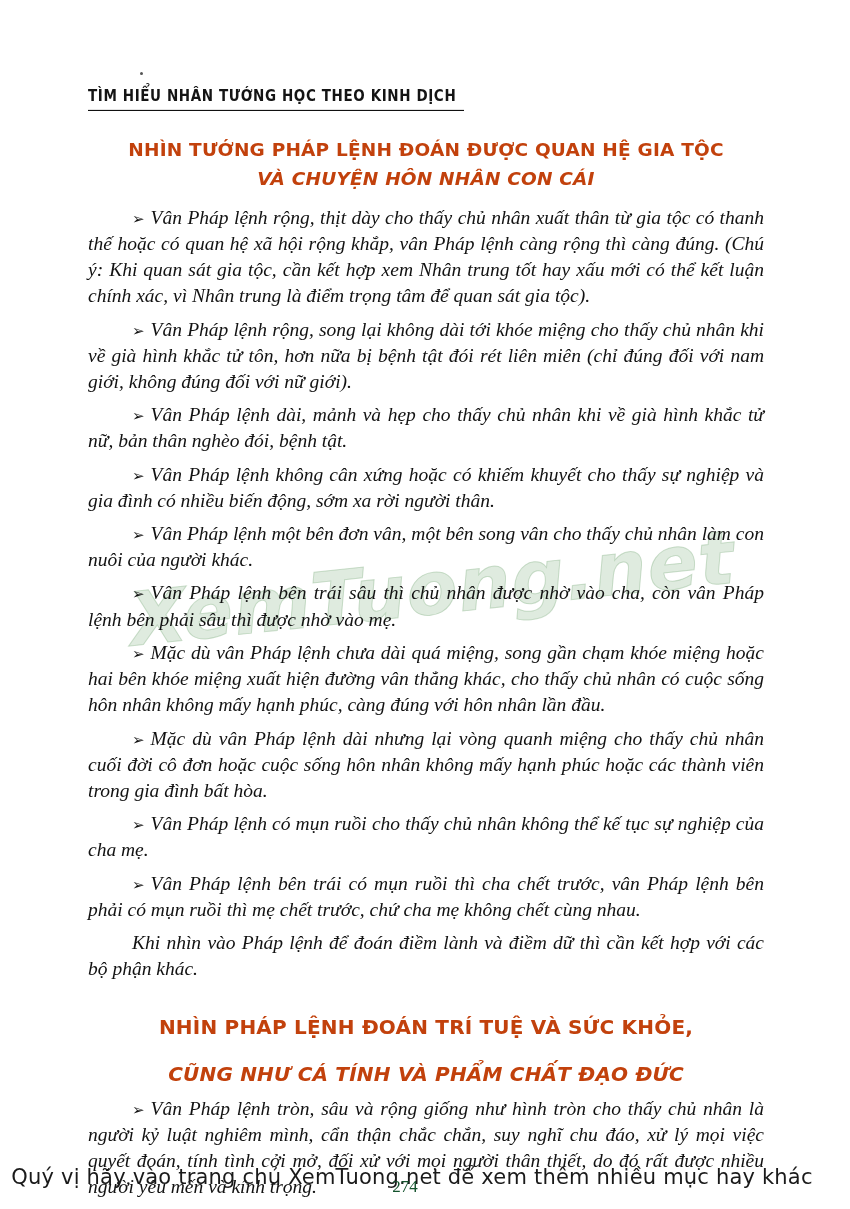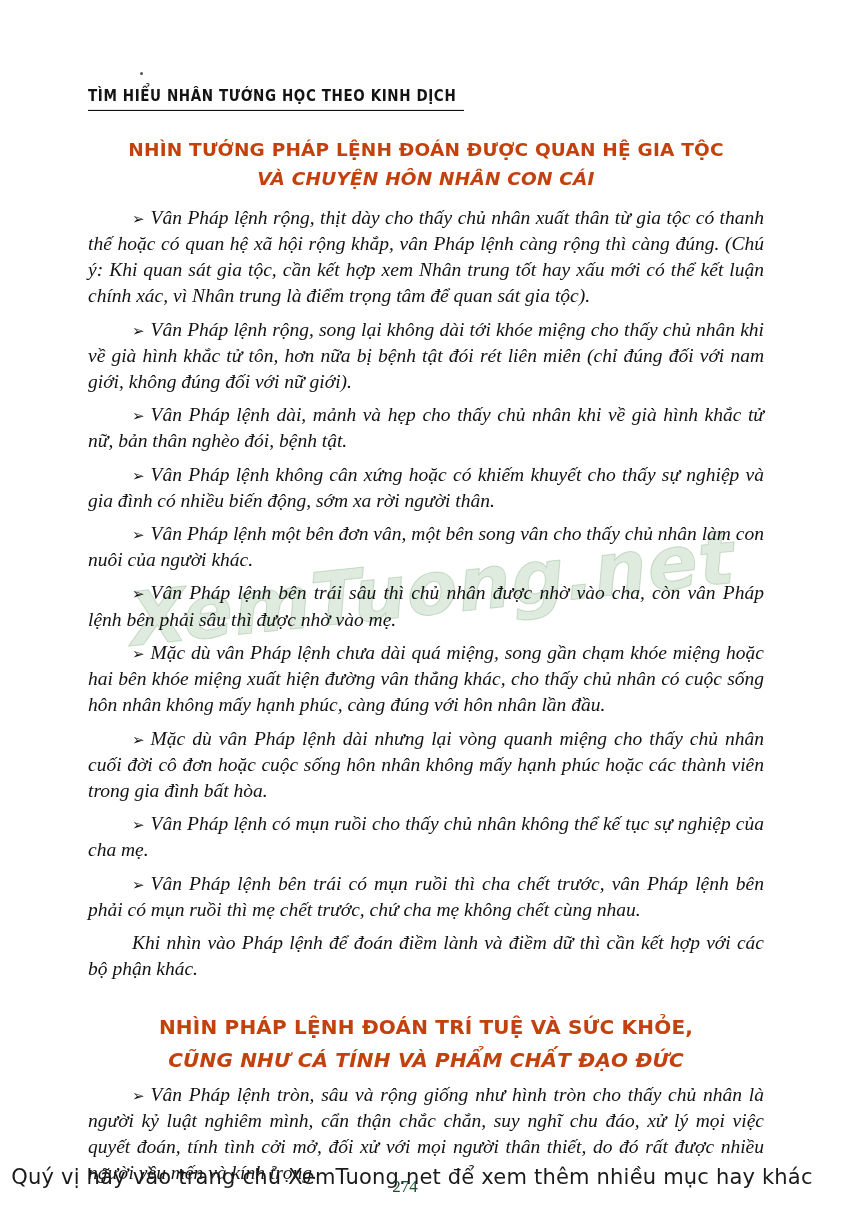--- a/index.html
+++ b/index.html
@@ -166,21 +166,21 @@
 
     <p class="para"><span class="bullet-char">➢</span><span>Mặc dù vân Pháp lệnh dài nhưng lại vòng quanh miệng cho thấy chủ nhân cuối đời cô đơn hoặc cuộc sống hôn nhân không mấy hạnh phúc hoặc các thành viên trong gia đình bất hòa.</span></p>
 
     <p class="para"><span class="bullet-char">➢</span><span>Vân Pháp lệnh có mụn ruồi cho thấy chủ nhân không thể kế tục sự nghiệp của cha mẹ.</span></p>
 
     <p class="para"><span class="bullet-char">➢</span><span>Vân Pháp lệnh bên trái có mụn ruồi thì cha chết trước, vân Pháp lệnh bên phải có mụn ruồi thì mẹ chết trước, chứ cha mẹ không chết cùng nhau.</span></p>
 
     <p class="para">Khi nhìn vào Pháp lệnh để đoán điềm lành và điềm dữ thì cần kết hợp với các bộ phận khác.</p>
 
     <div class="heading section2">NHÌN PHÁP LỆNH ĐOÁN TRÍ TUỆ VÀ SỨC KHỎE,</div>
-    <div class="heading section2 heading-line2" style="margin-top:4px">CŨNG NHƯ CÁ TÍNH VÀ PHẨM CHẤT ĐẠO ĐỨC</div>
+    <div class="heading section2 heading-line2" style="margin-top:18px">CŨNG NHƯ CÁ TÍNH VÀ PHẨM CHẤT ĐẠO ĐỨC</div>
 
 
     <p class="para"><span class="bullet-char">➢</span><span>Vân Pháp lệnh tròn, sâu và rộng giống như hình tròn cho thấy chủ nhân là người kỷ luật nghiêm mình, cẩn thận chắc chắn, suy nghĩ chu đáo, xử lý mọi việc quyết đoán, tính tình cởi mở, đối xử với mọi người thân thiết, do đó rất được nhiều người yêu mến và kính trọng.</span></p>
 
   </div>
 
   <div class="footer">
     <span class="footer-text">Quý vị hãy vào trang chủ XemTuong.net để xem thêm nhiều mục hay khác</span>
   </div>
 

